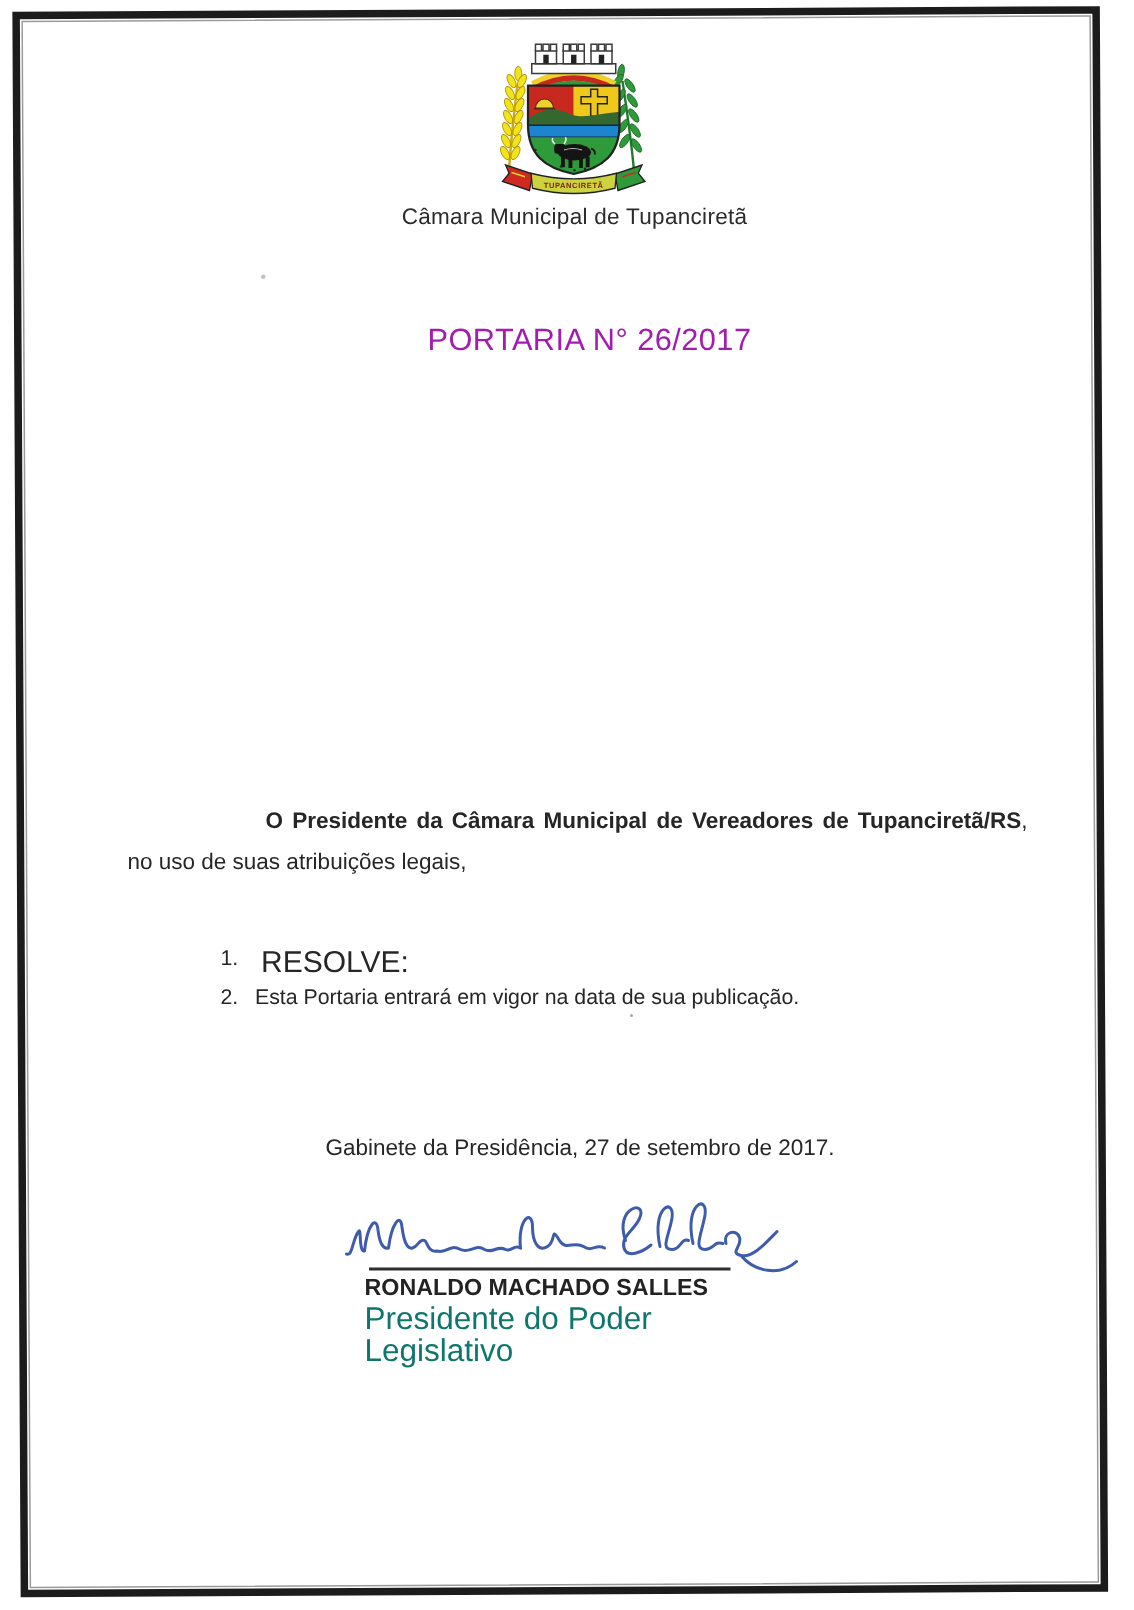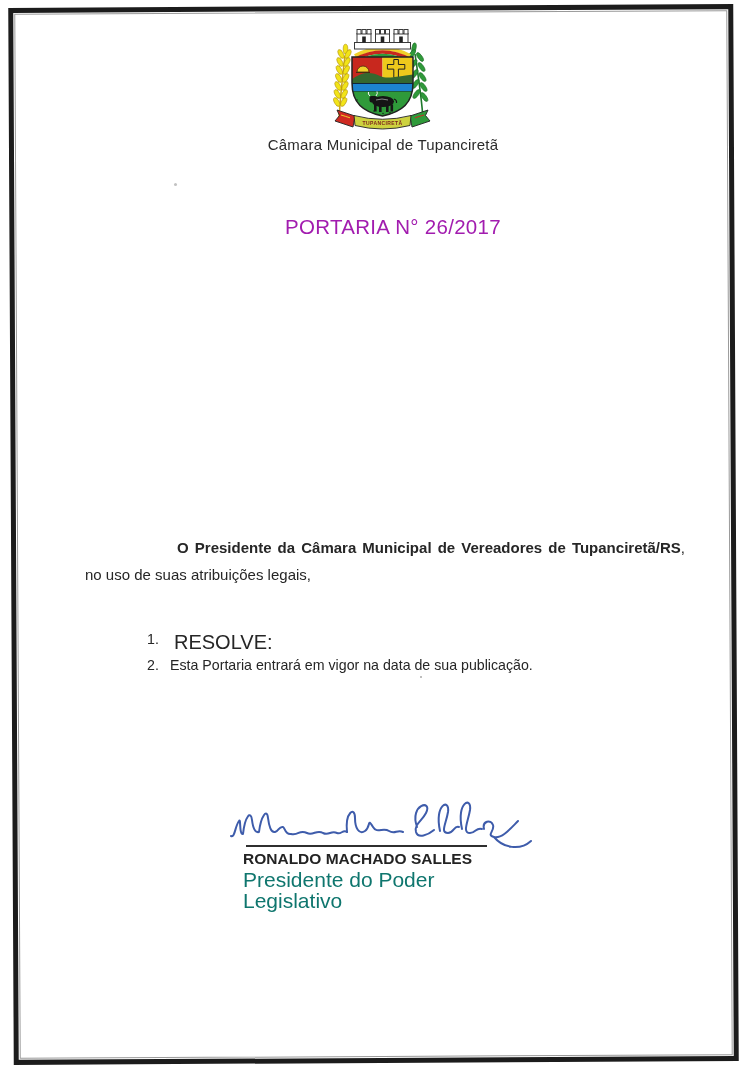--- a/index.html
+++ b/index.html
@@ -189,20 +189,21 @@
   <div class="list">
     <div class="list-item">
       <span class="num">1.</span>
     </div>
     <div class="list-item second">
       <span class="num">2.</span>
       <span>Esta Portaria entrará em vigor na data de sua publicação.</span>
     </div>
   </div>
 
+  <div class="closing">Gabinete da Presidência, 27 de setembro de 2017.</div>
 
   <svg class="sig-svg" viewBox="0 0 312 58" xmlns="http://www.w3.org/2000/svg" fill="none" stroke-linecap="round" stroke-linejoin="round">
     <g stroke-width="2" stroke="#3e5cab">
       <path d="M6,40 C10,42 10,30 14,25 C16,21 14,39 18,38 C20,20 26,14 27,24 C28,32 30,37 34,36 C36,20 42,12 43,22 C44,30 46,37 50,36 C54,35 54,30 58,31 C60,31.5 60,39 66,38 C74,40 74,33 82,37 C88,40 92,33 98,37 C104,40 106,34 112,37 C116,39 118,33 122,36"></path>
       <path d="M122,36 C120,16 130,10 130,22 C130,32 134,39 140,35 C146,31 142,21 148,31 C152,38 158,31 164,35 C170,39 172,33 178,36"></path>
       <path d="M192,31 C184,8 208,3 201,17 C197,25 189,28 191,36 C193,43 203,39 209,34"></path>
       <path d="M215,35 C209,8 225,2 223,16 C221,28 215,37 223,37 C229,37 229,29 234,31"></path>
       <path d="M237,33 C231,6 247,0 245,14 C243,26 237,37 245,37 C251,37 251,31 257,33"></path>
       <path d="M259,33 C257,25 266,23 268,29 C270,35 261,39 269,41 C277,43 286,32 293,25 M269,41 C278,52 295,55 306,45"></path>
     </g>

